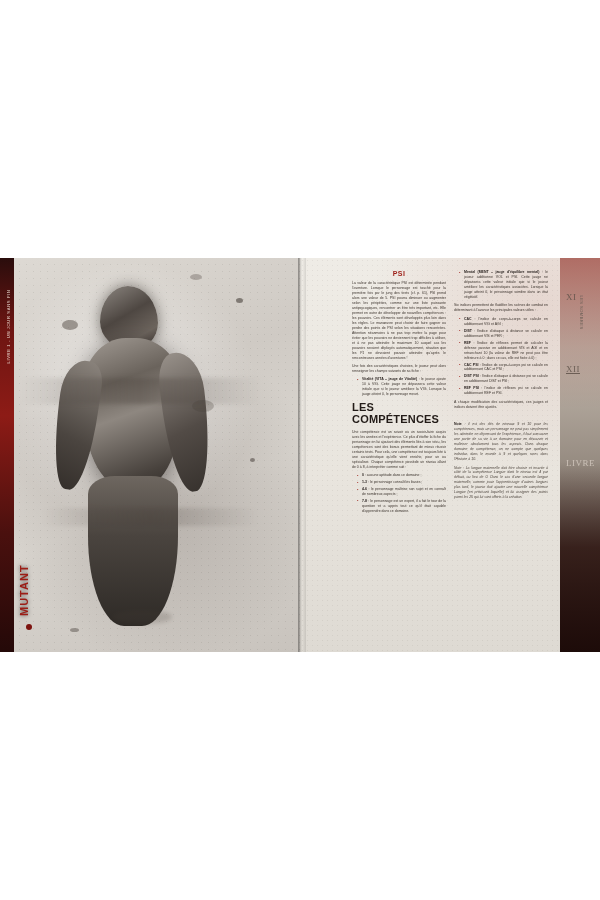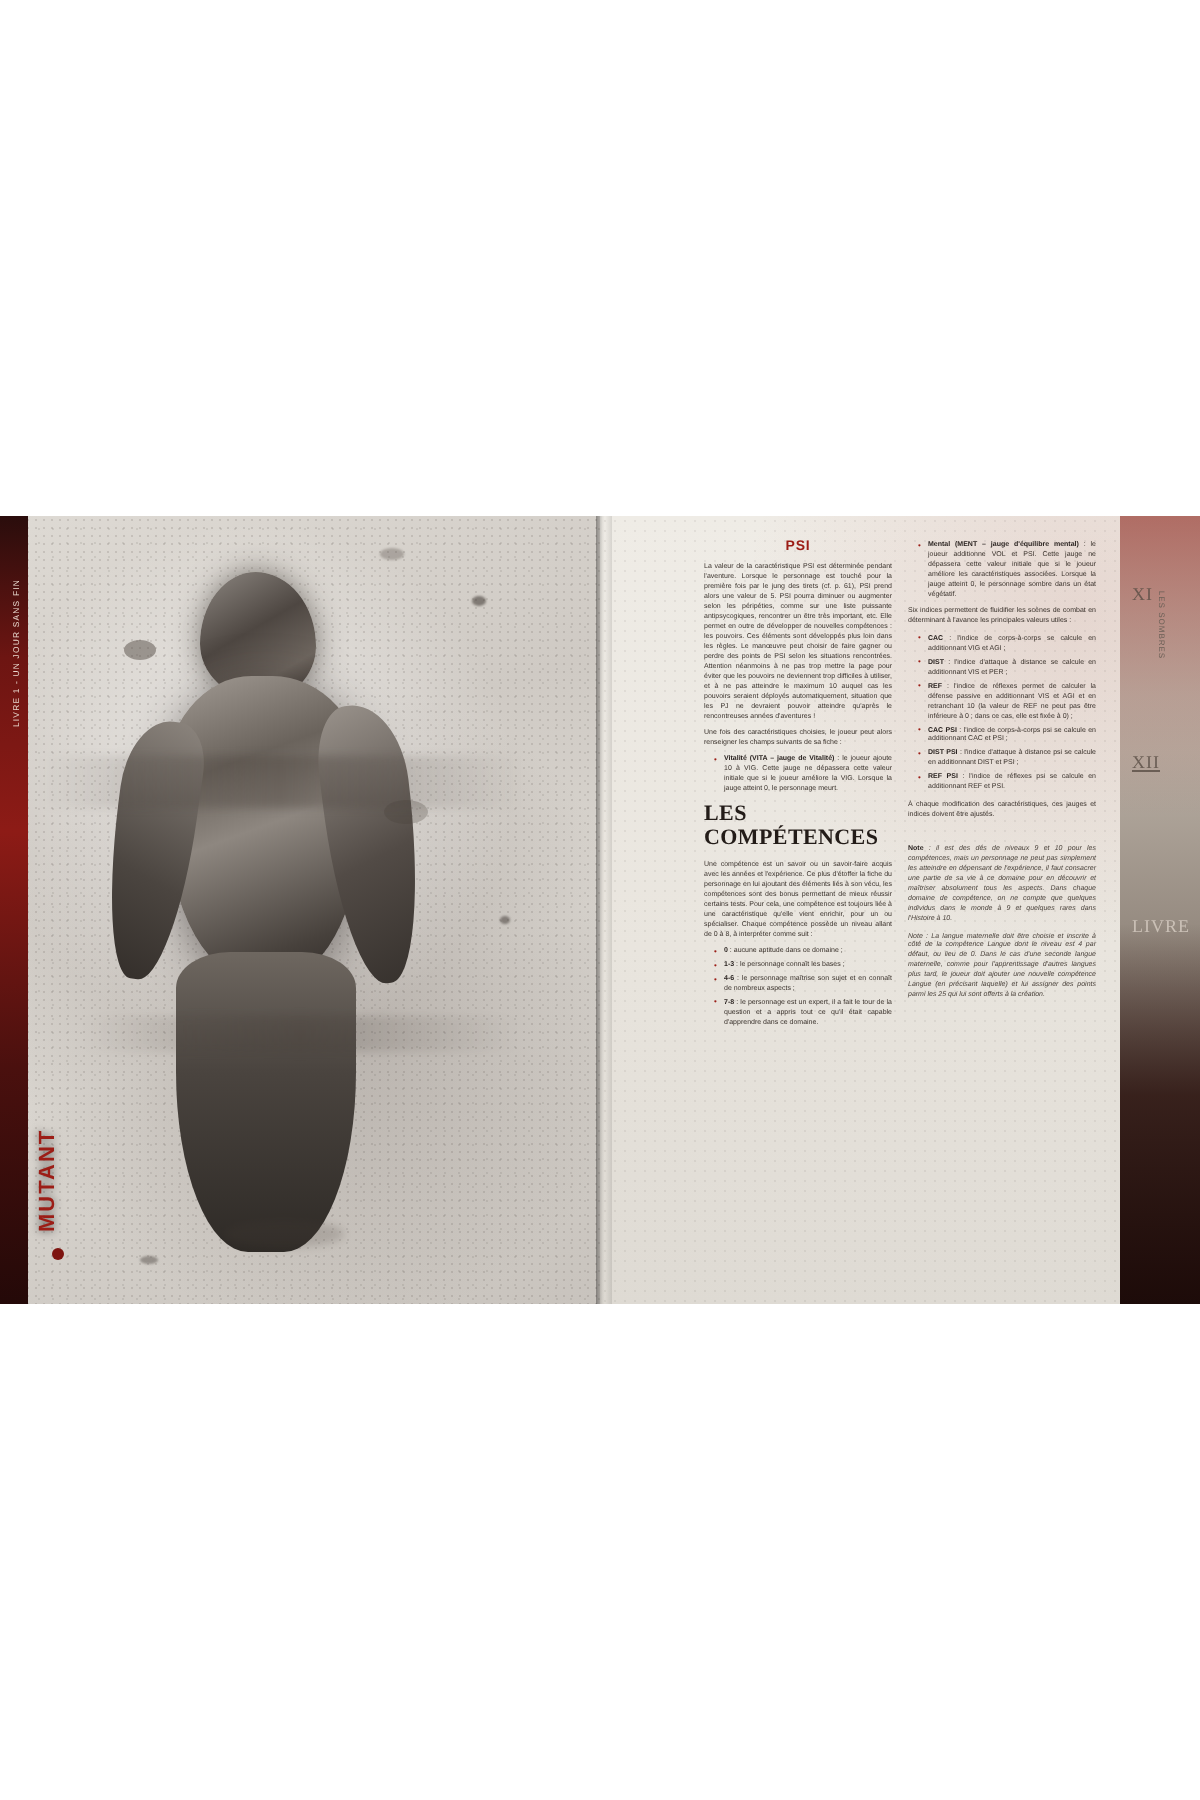--- a/index.html
+++ b/index.html
@@ -246,21 +246,21 @@
     letter-spacing: .4px;
     text-align: center;
     font-weight: bold;
   }
   h3.big-title {
     margin: 2px 0 5px 0;
     color: #231c18;
     font-size: 11px;
     letter-spacing: .2px;
     font-weight: bold;
-    font-family: Liberation Serif, serif;
+    font-family: Liberation Sans, sans-serif;
   }
   p.para {
     margin: 0 0 3.5px 0;
     font-size: 3.5px;
     line-height: 1.42;
     text-align: justify;
     color: #3b332d;
   }
   ul.bullets {
     margin: 0 0 3.5px 0;
@@ -345,21 +345,21 @@
 
     <div class="gutter"></div>
 
     <div class="page-right">
       <div class="right-grain"></div>
 
       <div class="right-edge">
         <div class="right-edge-red"></div>
         <div class="right-edge-dark"></div>
         <div class="roman" style="top:34px;">XI</div>
-        <div class="roman" style="top:118px;text-decoration:underline;">XII</div>
+        <div class="roman" style="top:106px;text-decoration:underline;">XII</div>
         <div class="roman" style="top:200px;color:#d8cec4;">LIVRE</div>
         <div class="right-tab-text">LES SOMBRES</div>
       </div>
 
       <div class="content">
 
         <div class="col">
 
           <h2 class="section-title">PSI</h2>
 

